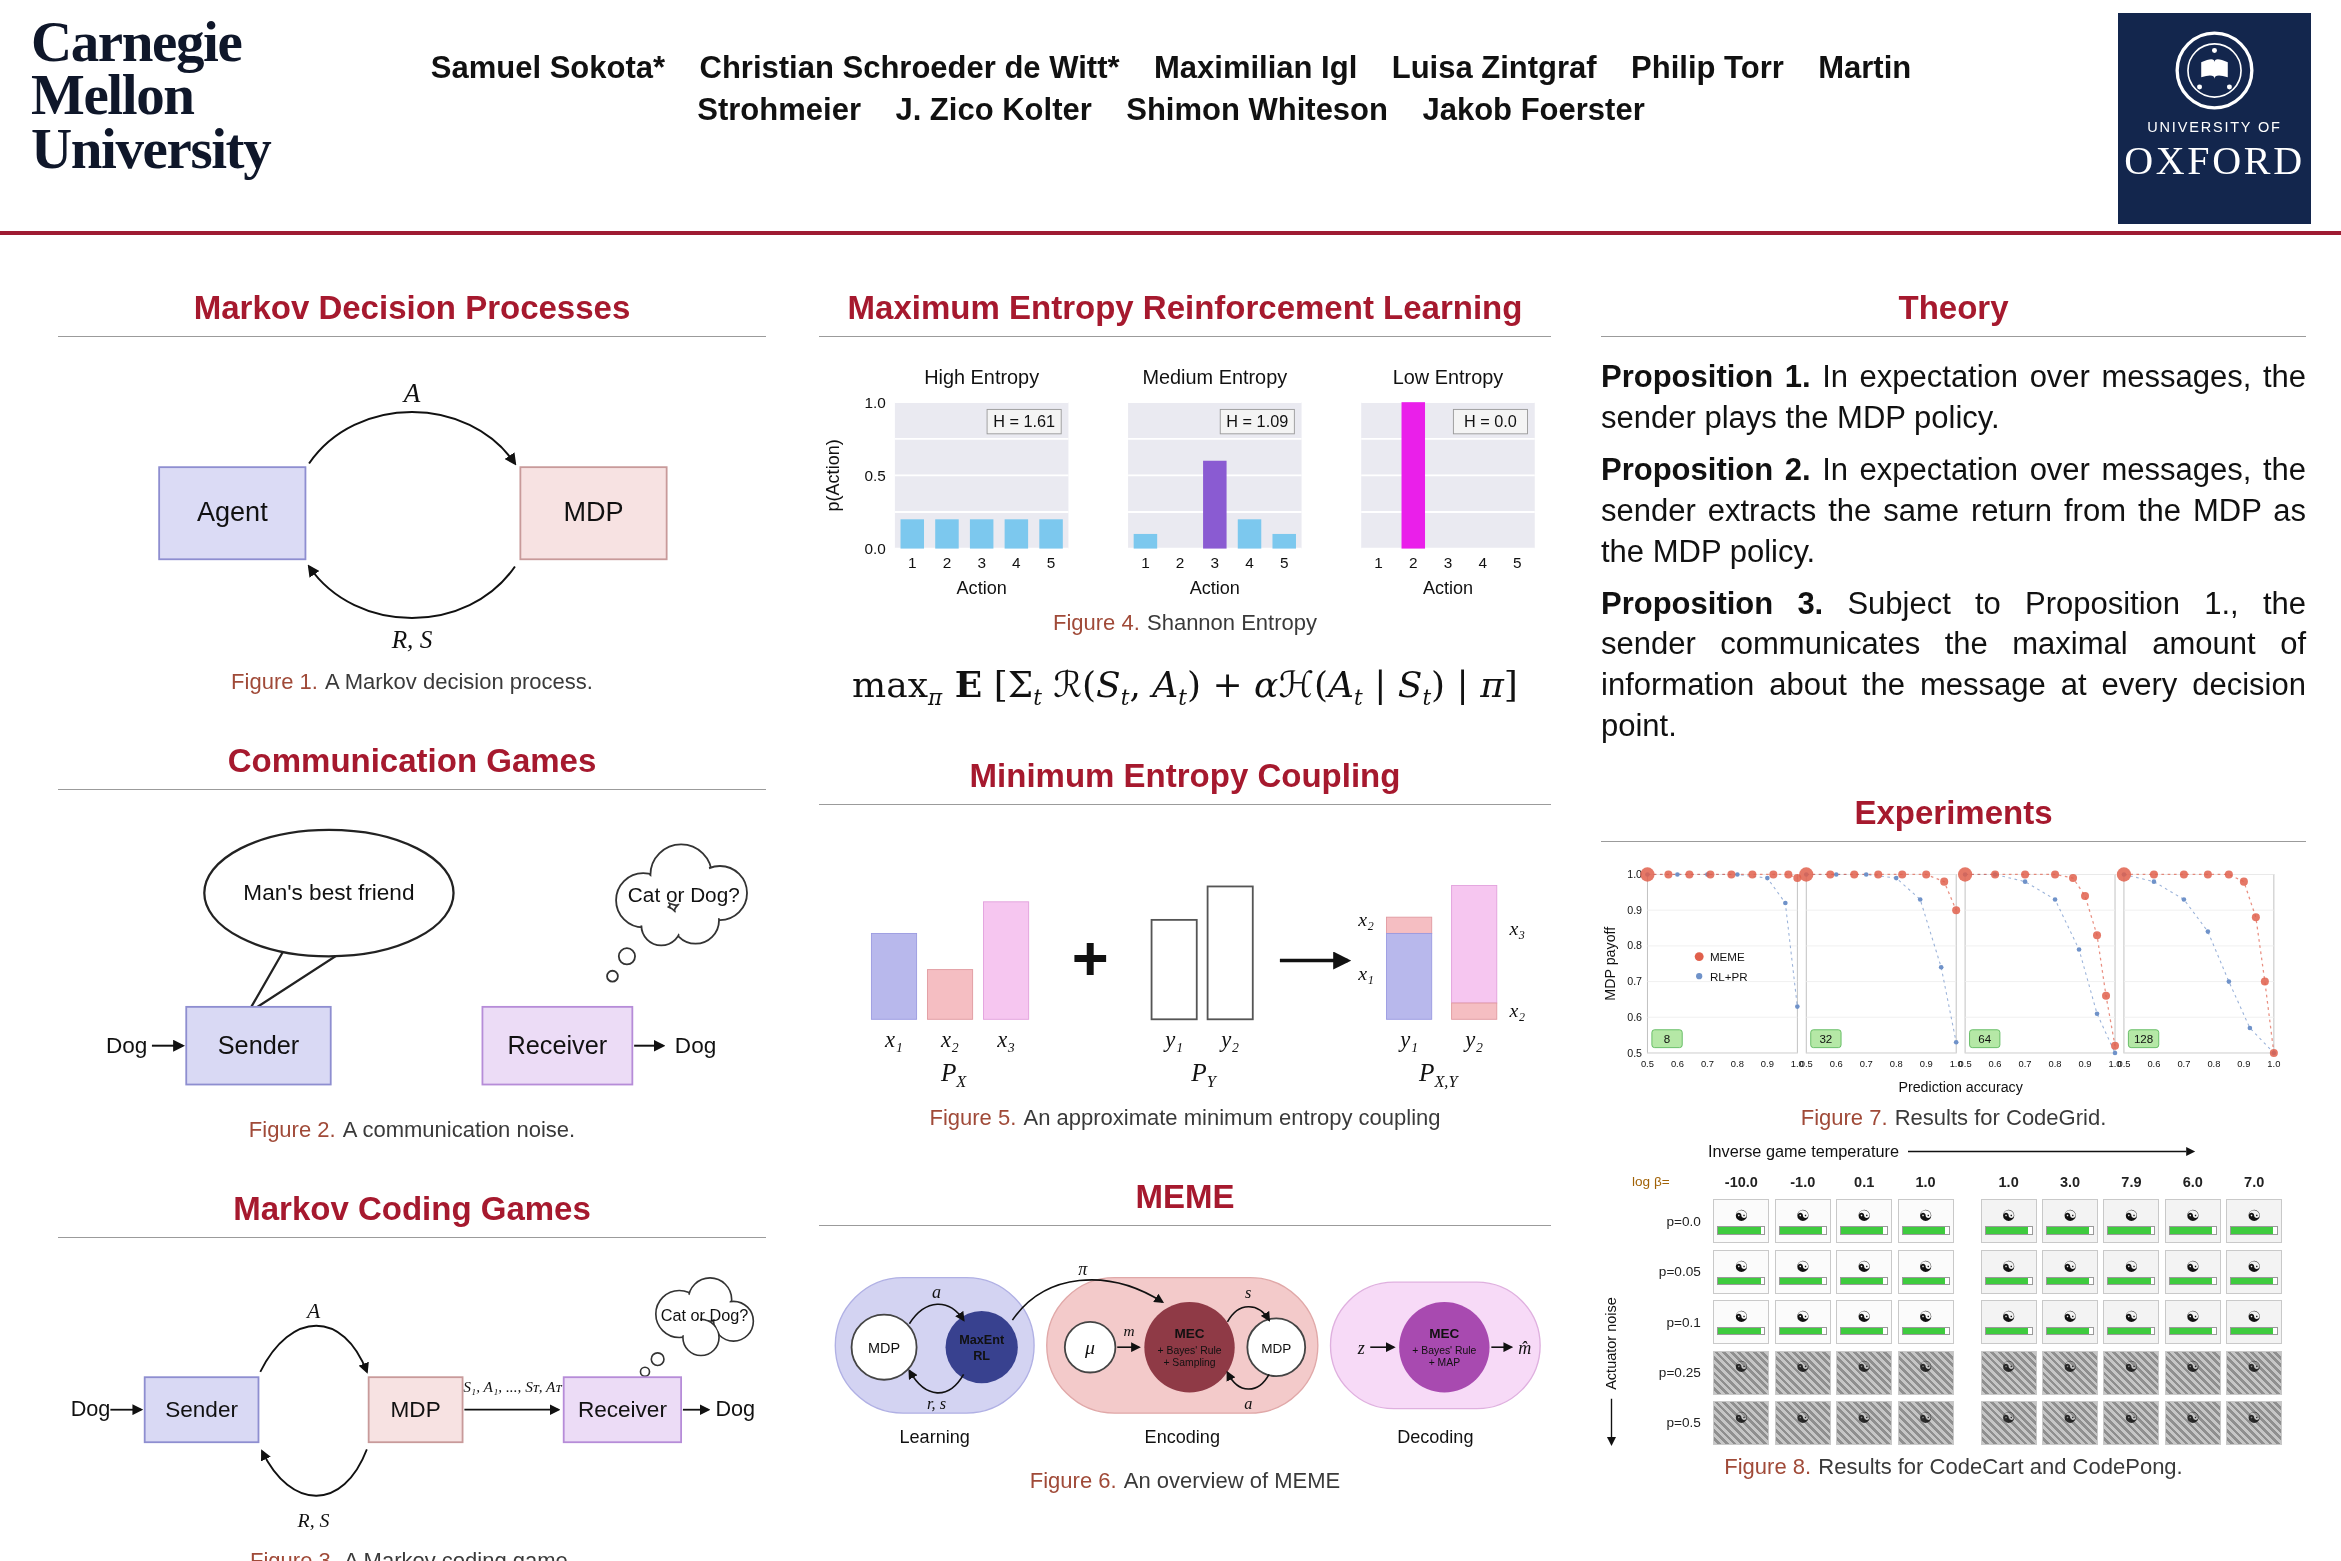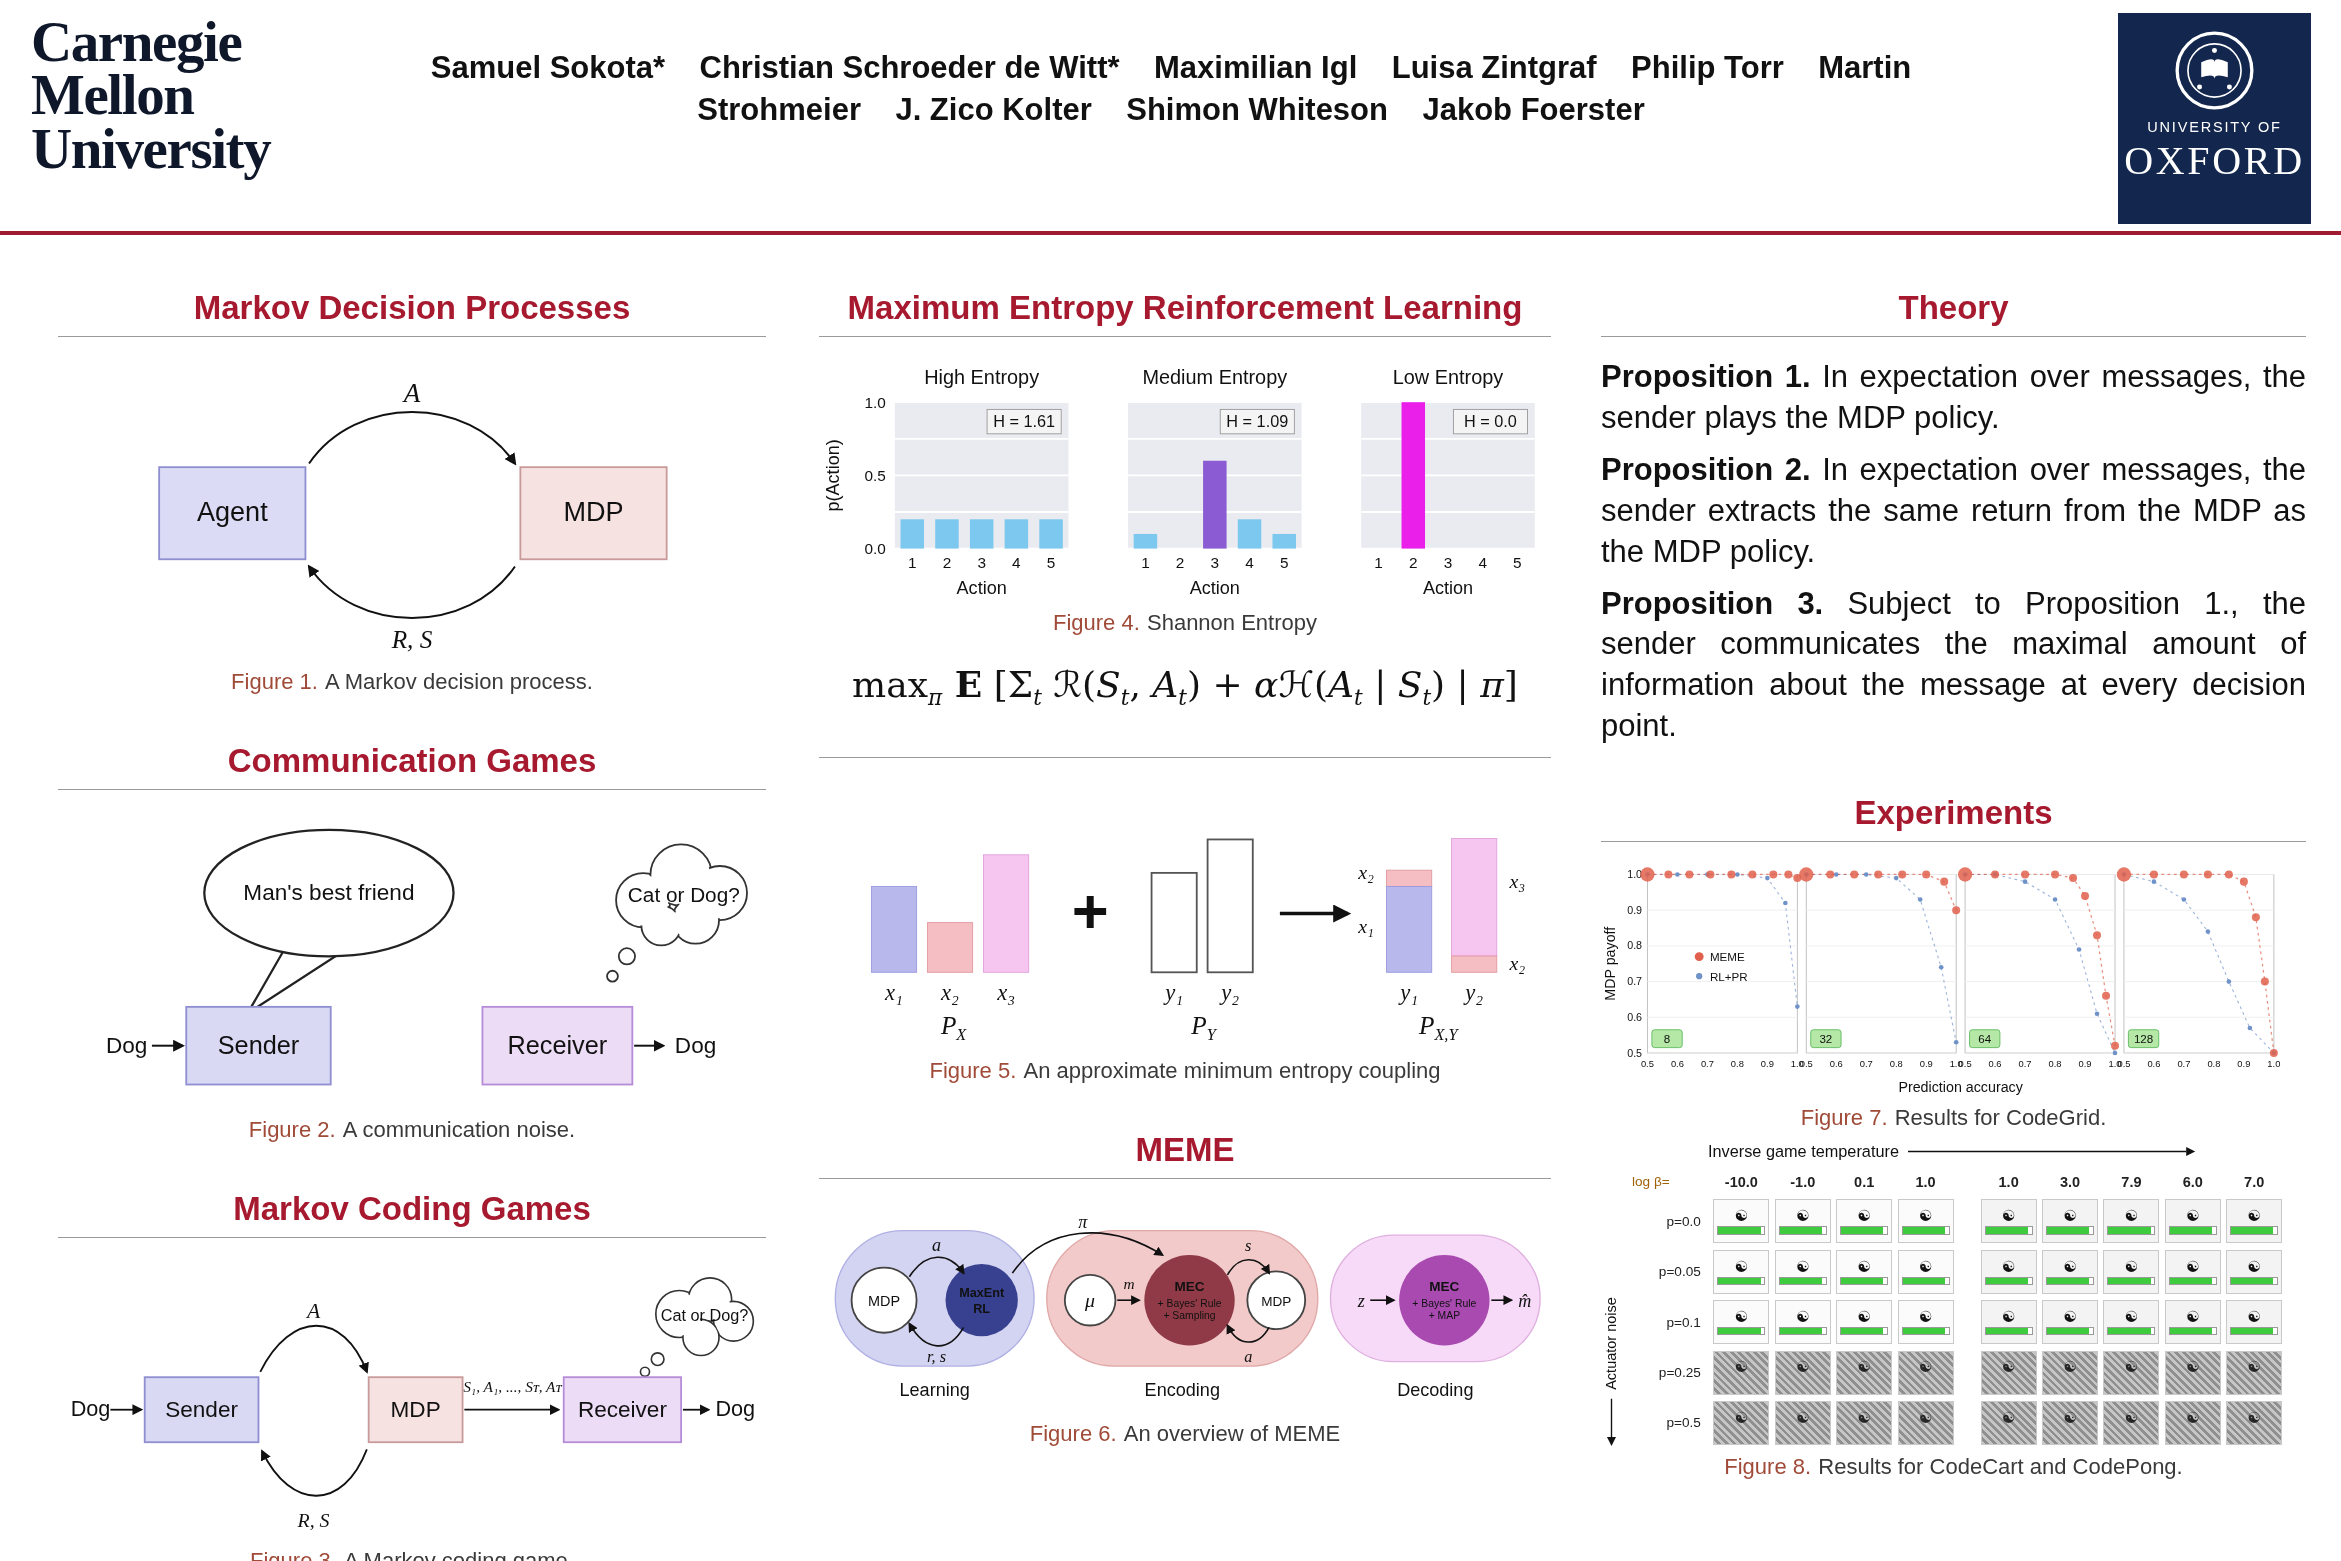--- a/index.html
+++ b/index.html
@@ -281,20 +281,21 @@
         <text x="743" y="77" text-anchor="middle" font-size="18" fill="#222">H = 0.0</text>
         <text x="696" y="262" text-anchor="middle" font-size="20" fill="#333">Action</text>
       </svg>
     <div class="figcap">
       <span class="lab">Figure 4.</span><span>Shannon Entropy</span>
     </div>
     <div class="formula" id="formula"><span class="seg-rm">max</span><sub>π</sub><span class="seg-bb"> E</span><span class="seg-rm"> [</span><span class="seg-rm">Σ</span><sub>t</sub><span class="seg-rm"> ℛ(</span><span class="seg-it">S</span><sub>t</sub><span class="seg-rm">, </span><span class="seg-it">A</span><sub>t</sub><span class="seg-rm">) + </span><span class="seg-it">α</span><span class="seg-rm">ℋ(</span><span class="seg-it">A</span><sub>t</sub><span class="seg-rm"> | </span><span class="seg-it">S</span><sub>t</sub><span class="seg-rm">) | </span><span class="seg-it">π</span><span class="seg-rm">]</span></div>
   </section>
 
   <section class="section">
+    <h2 class="sech">Minimum Entropy Coupling</h2>
     <hr class="sechr">
     <svg class="figsvg" viewBox="0 0 810 300">
 
       <rect x="58" y="120" width="50" height="95" fill="#b8b8ec" stroke="#9a9ae0"></rect>
       <rect x="120" y="160" width="50" height="55" fill="#f5bec2" stroke="#e09aa0"></rect>
       <rect x="182" y="85" width="50" height="130" fill="#f6c6f0" stroke="#e2a0dc"></rect>
       <text class="mathlab" x="83" y="246" text-anchor="middle" font-size="25">x₁</text>
       <text class="mathlab" x="145" y="246" text-anchor="middle" font-size="25">x₂</text>
       <text class="mathlab" x="207" y="246" text-anchor="middle" font-size="25">x₃</text>
       <text class="mathlab" x="135" y="283" font-size="28">P</text>

